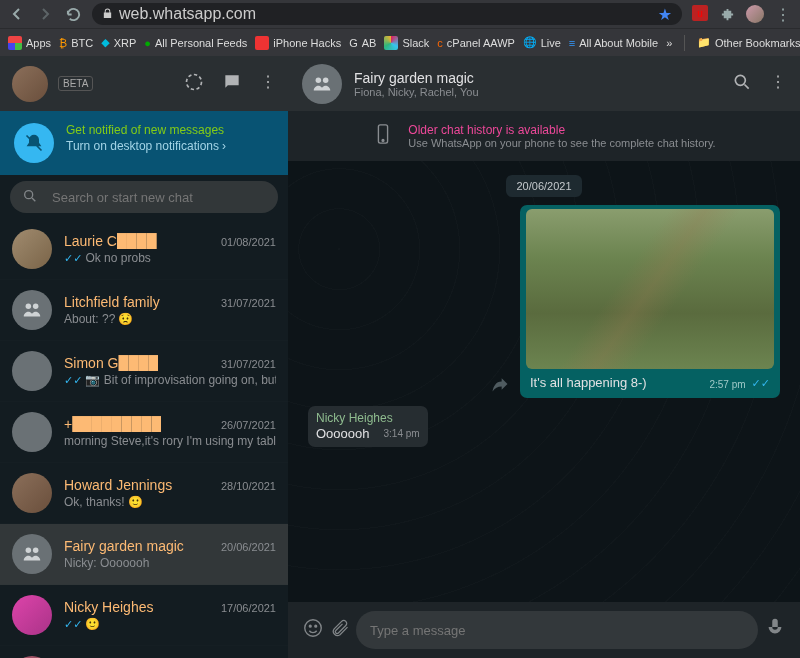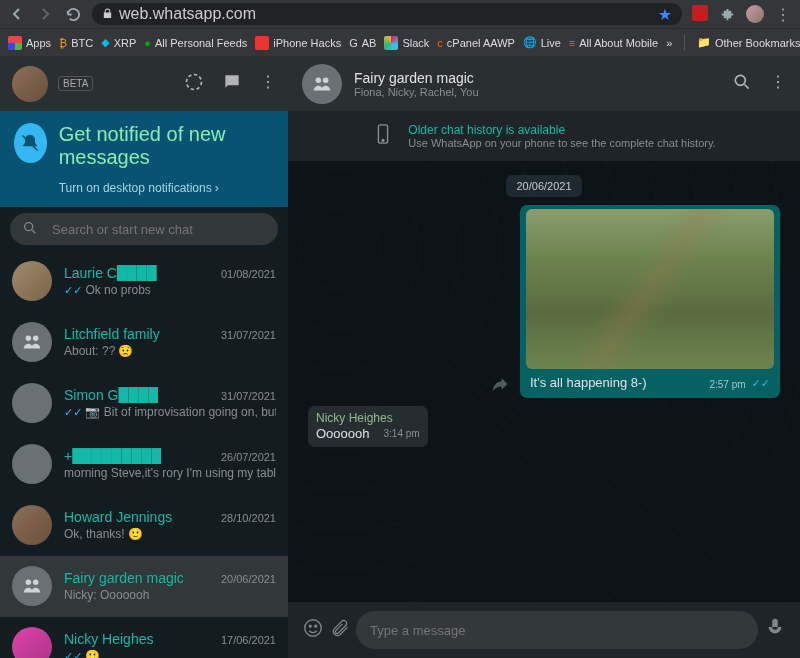--- a/index.html
+++ b/index.html
@@ -23,46 +23,46 @@
 .wa { display: flex; height: 602px; }
 .sidebar { width: 288px; background: #131c21; display: flex; flex-direction: column; }
 .side-header { height: 55px; background: #2a2f32; display: flex; align-items: center; padding: 0 12px; gap: 10px; }
 .avatar { width: 36px; height: 36px; border-radius: 50%; background: #6a7175; }
 .avatar-sm { width: 40px; height: 40px; border-radius: 50%; background: #6a7175; flex-shrink: 0; }
 .beta { font-size: 10px; color: #aaa; border: 1px solid #555; padding: 1px 4px; border-radius: 3px; }
 .side-header-icons { margin-left: auto; display: flex; gap: 18px; color: #b1b3b5; }
 
 .notif-banner { background: #085373; display: flex; padding: 12px 14px; gap: 12px; align-items: flex-start; }
 .notif-circle { width: 40px; height: 40px; border-radius: 50%; background: #35b7f1; display: flex; align-items: center; justify-content: center; color: #085373; }
-.notif-txt h3 { color: #86efac; font-size: 20px; font-weight: 500; margin-bottom: 12px; }
+.notif-txt h3 { color: #84cc16; font-size: 12px; font-weight: 500; margin-bottom: 2px; }
 .notif-txt p { color: #a3d4e6; font-size: 12px; display: flex; align-items: center; gap: 3px; }
 
 .search-row { padding: 6px 10px; background: #131c21; }
 .search-box { background: #323739; border-radius: 18px; height: 32px; display: flex; align-items: center; padding: 0 12px; gap: 14px; color: #828689; font-size: 13px; }
 .search-box input { background: none; border: none; outline: none; color: #d4d5d7; font-size: 13px; flex: 1; }
 
 .chat-list { flex: 1; overflow-y: auto; }
 .chat-item { display: flex; padding: 10px 12px; gap: 12px; align-items: center; border-bottom: 1px solid #2a2f321f; cursor: pointer; }
 .chat-item.active { background: #323739; }
 .chat-body { flex: 1; min-width: 0; }
 .chat-top { display: flex; justify-content: space-between; align-items: baseline; }
-.chat-name { color: #14b8a6; font-size: 14px; font-weight: 400; white-space: nowrap; overflow: hidden; text-overflow: ellipsis; }
+.chat-name { color: #fdba74; font-size: 14px; font-weight: 400; white-space: nowrap; overflow: hidden; text-overflow: ellipsis; }
 .chat-date { color: #8a8d91; font-size: 11px; }
 .chat-preview { color: #8a8d91; font-size: 12px; display: flex; align-items: center; gap: 3px; white-space: nowrap; overflow: hidden; text-overflow: ellipsis; margin-top: 2px; }
 .checks { color: #34b7f1; font-size: 11px; }
 
 
 .main { flex: 1; background: #0d1418; display: flex; flex-direction: column; position: relative; }
 .main-header { height: 55px; background: #2a2f32; display: flex; align-items: center; padding: 0 14px; gap: 12px; }
 .main-title h2 { color: #e1e1e3; font-size: 14px; font-weight: 500; }
 .main-title p { color: #8a8d91; font-size: 11px; }
 .main-header-icons { margin-left: auto; display: flex; gap: 18px; color: #b1b3b5; }
 
 .history-banner { background: #1e2428; padding: 12px; display: flex; gap: 14px; align-items: center; justify-content: center; }
-.history-banner .txt h4 { color: #14b8a6; font-size: 12px; font-weight: 500; }
+.history-banner .txt h4 { color: #ec4899; font-size: 12px; font-weight: 500; }
 .history-banner .txt p { color: #8a8d91; font-size: 11px; }
 .phone-ico { color: #8a8d91; }
 
 .conv { flex: 1; overflow-y: auto; padding: 14px 20px; background-image: repeating-radial-gradient(circle at 10% 20%, rgba(255,255,255,0.015) 0, rgba(255,255,255,0.015) 1px, transparent 1px, transparent 40px); background-color: #0d1418; display: flex; flex-direction: column; gap: 8px; }
 .date-pill { align-self: center; background: #1e2a30; color: #c4c9cc; font-size: 11px; padding: 5px 10px; border-radius: 6px; }
 .msg { max-width: 260px; border-radius: 7px; padding: 4px 6px 4px 6px; position: relative; }
 .msg.out { background: #056162; align-self: flex-end; }
 .msg.in { background: #262d31; align-self: flex-start; padding: 5px 8px 6px 8px; }
 .msg-img { width: 248px; height: 160px; border-radius: 6px; margin-bottom: 4px; background: linear-gradient(180deg,#8a9d6e 0%,#6c8450 30%,#5a6b3e 65%,#6c8450 100%); position: relative; overflow: hidden; }
 .msg-img::after { content:''; position:absolute; inset:0; background: linear-gradient(125deg, transparent 40%, rgba(150,120,80,0.3) 50%, transparent 60%); }

